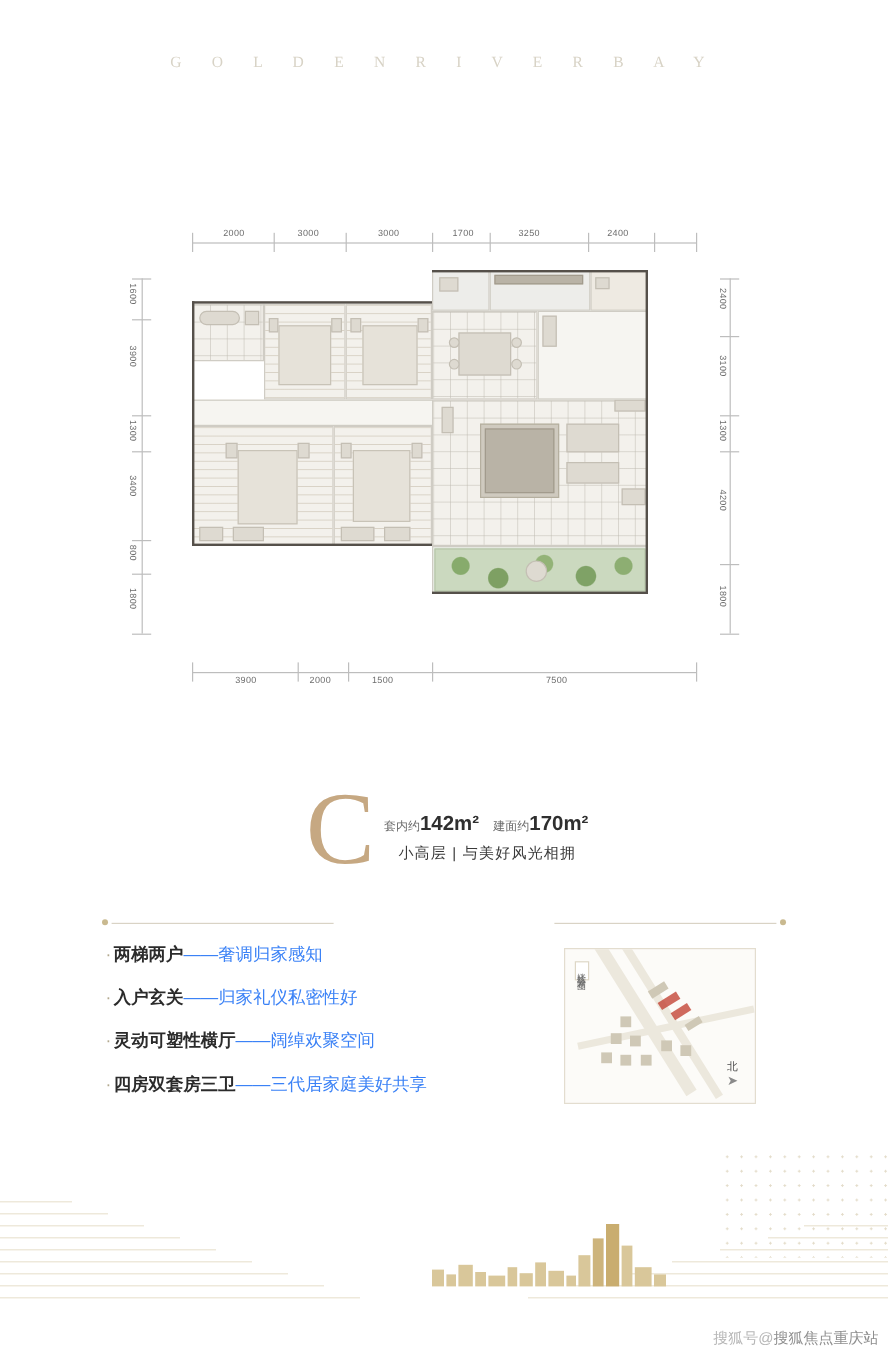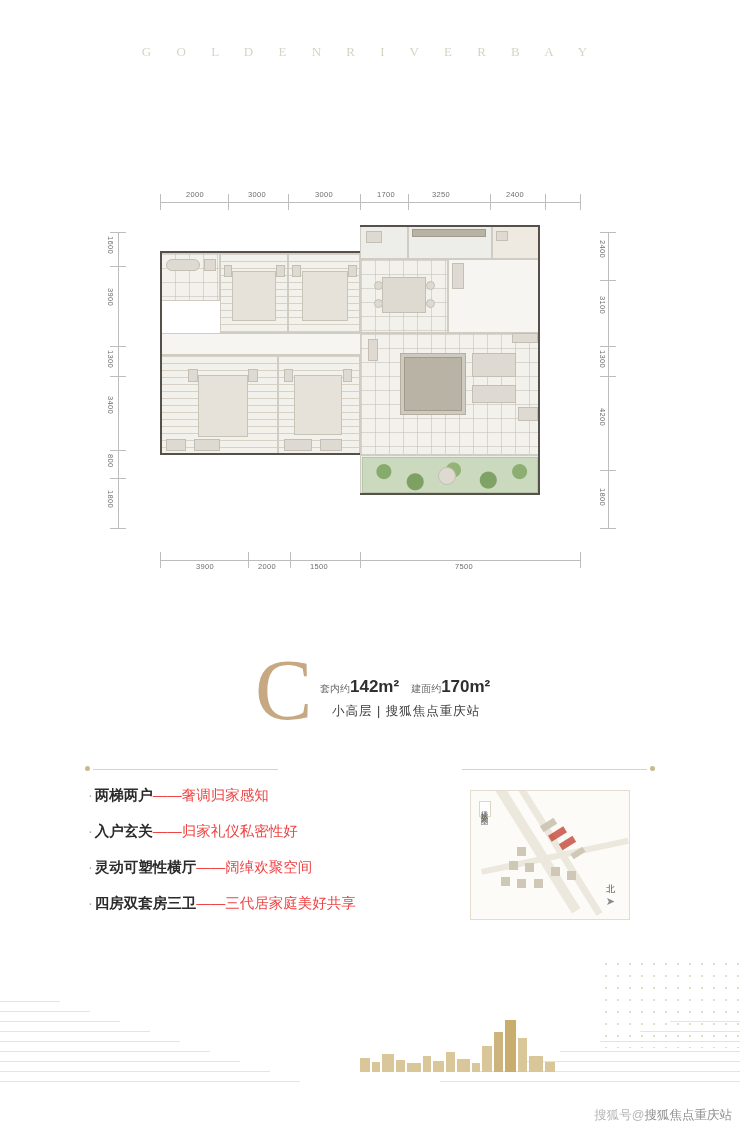--- a/index.html
+++ b/index.html
@@ -104,21 +104,21 @@
     position:absolute; left:0; right:0; top:0; text-align:center;
     font-size:8.5px; letter-spacing:4px; color:#b9a77e;
     font-family:"Liberation Serif", serif;
   }
 
   
   .features { position:absolute; left:88px; top:786px; width:380px; }
   .feature { font-size:14.5px; color:#2b2b2b; margin-bottom:17px; white-space:nowrap; }
   .feature .bullet { color:#b3a98f; margin-right:2px; }
   .feature .b { font-weight:bold; }
-  .feature .sub { color:#ef4444; }
+  .feature .sub { color:#3b82f6; }
 
   
   .sitemap {
     position:absolute; left:470px; top:790px; width:160px; height:130px;
     border:1px solid #e3ddcf; background:#fcfbf8; overflow:hidden;
   }
   .sitemap .vtag {
     position:absolute; left:8px; top:10px; width:12px;
     font-size:7.5px; color:#6d6d6d; writing-mode:vertical-rl; letter-spacing:2px;
     border:1px solid #ded7c6; padding:2px 1px; background:#fff;
@@ -289,21 +289,21 @@
     <div class="wall" style="left:0px; top:228px; width:200px; height:2px;"></div>
     <div class="wall" style="left:200px; top:268px; width:180px; height:2px;"></div>
   </div>
 </div>
 
 <div class="type-block">
   <div class="type-letter">C</div>
   <div class="type-line1">
     <span class="lbl">套内约</span><span class="big">142m²</span><span class="gap"></span><span class="lbl">建面约</span><span class="big">170m²</span>
   </div>
-  <div class="type-line2">小高层 | 搜狐焦点重庆站</div>
+  <div class="type-line2">小高层 | 与美好风光相拥</div>
 </div>
 
 <div class="divider">
   <span class="dot l"></span>
   <span class="ln l"></span>
   <span class="ln r"></span>
   <span class="dot r"></span>
 </div>
 
 <div class="features">

